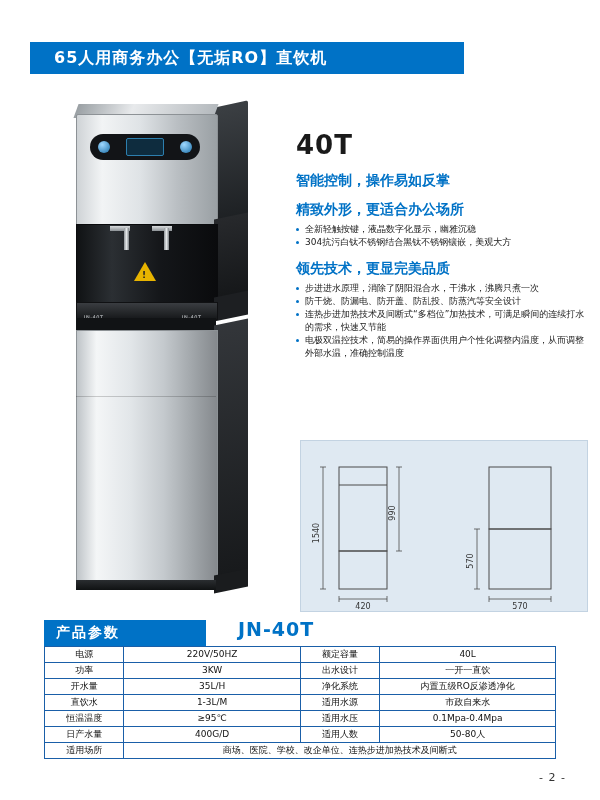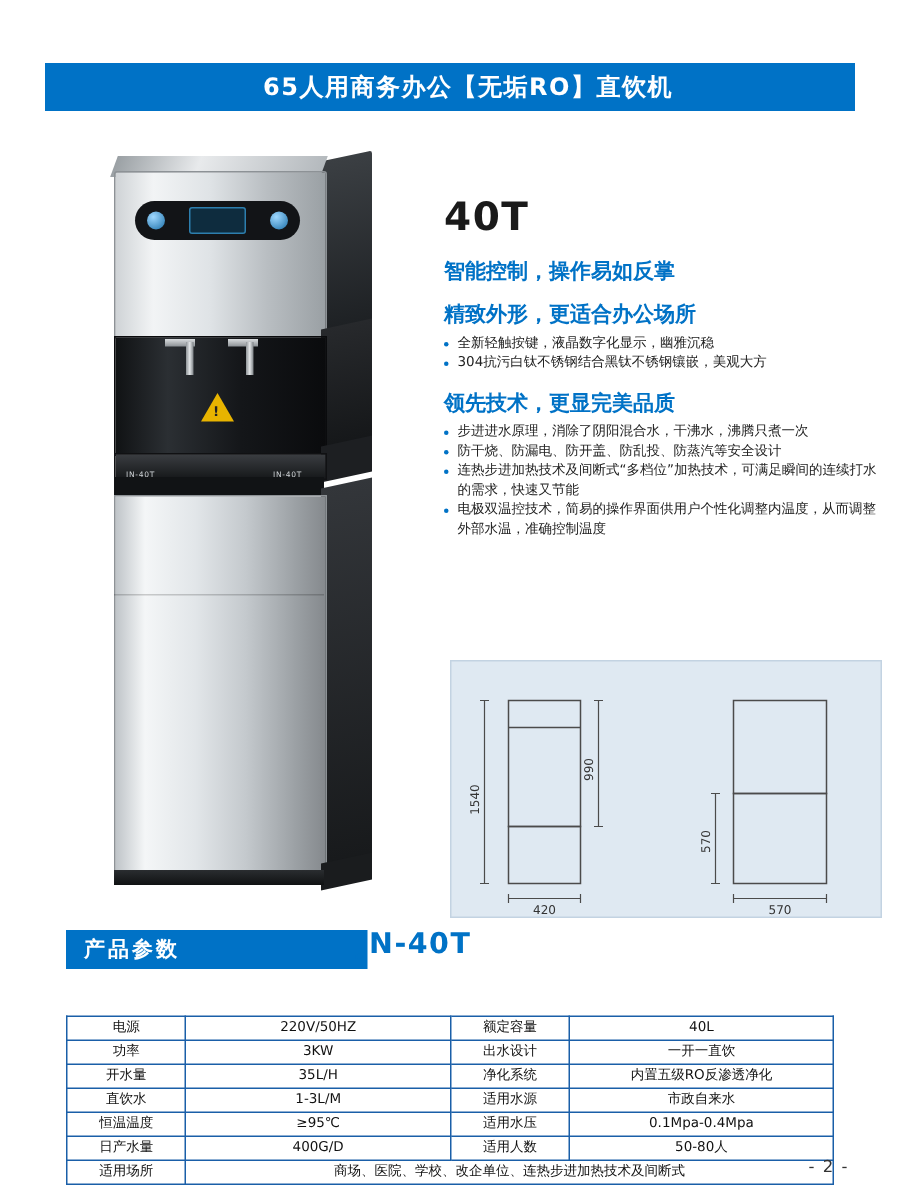--- a/index.html
+++ b/index.html
@@ -17,25 +17,24 @@
   .page {
     position: absolute;
     left: 0; top: 0;
     width: 600px; height: 800px;
   }
 
   
   .banner {
     position: absolute;
     left: 30px; top: 42px;
-    width: 540px; height: 32px;
+    width: 434px; height: 32px;
     background: #0072c6;
     display: flex;
     align-items: center;
-    justify-content: center;
   }
   .banner-title {
     color: #ffffff;
     font-size: 16px;
     font-weight: bold;
     letter-spacing: 1px;
     padding-left: 24px;
     white-space: nowrap;
   }
 
@@ -251,21 +250,21 @@
     background: #dfe9f2;
     border: 1px solid #c3d3e2;
     text-align: right;
   }
   .dim-svg { display: block; }
 
   
   .spec-header {
     position: absolute;
     left: 44px; top: 620px;
-    width: 201px; height: 26px;
+    width: 162px; height: 26px;
     background: #0072c6;
     display: flex;
     align-items: center;
   }
   .spec-header-text {
     color: #ffffff;
     font-size: 14px;
     font-weight: bold;
     padding-left: 12px;
     letter-spacing: 2px;
@@ -278,21 +277,20 @@
     color: #0072c6;
     letter-spacing: 1px;
   }
   table.spec {
     position: absolute;
     left: 44px; top: 646px;
     width: 512px;
     border-collapse: collapse;
     font-size: 9px;
     color: #111111;
-    margin-top: 31px;
   }
   table.spec td {
     border: 1px solid #1a5fa8;
     height: 15px;
     text-align: center;
     padding: 0 2px;
     line-height: 1.1;
   }
   td.lab { width: 78px; }
   td.val { width: 178px; }

